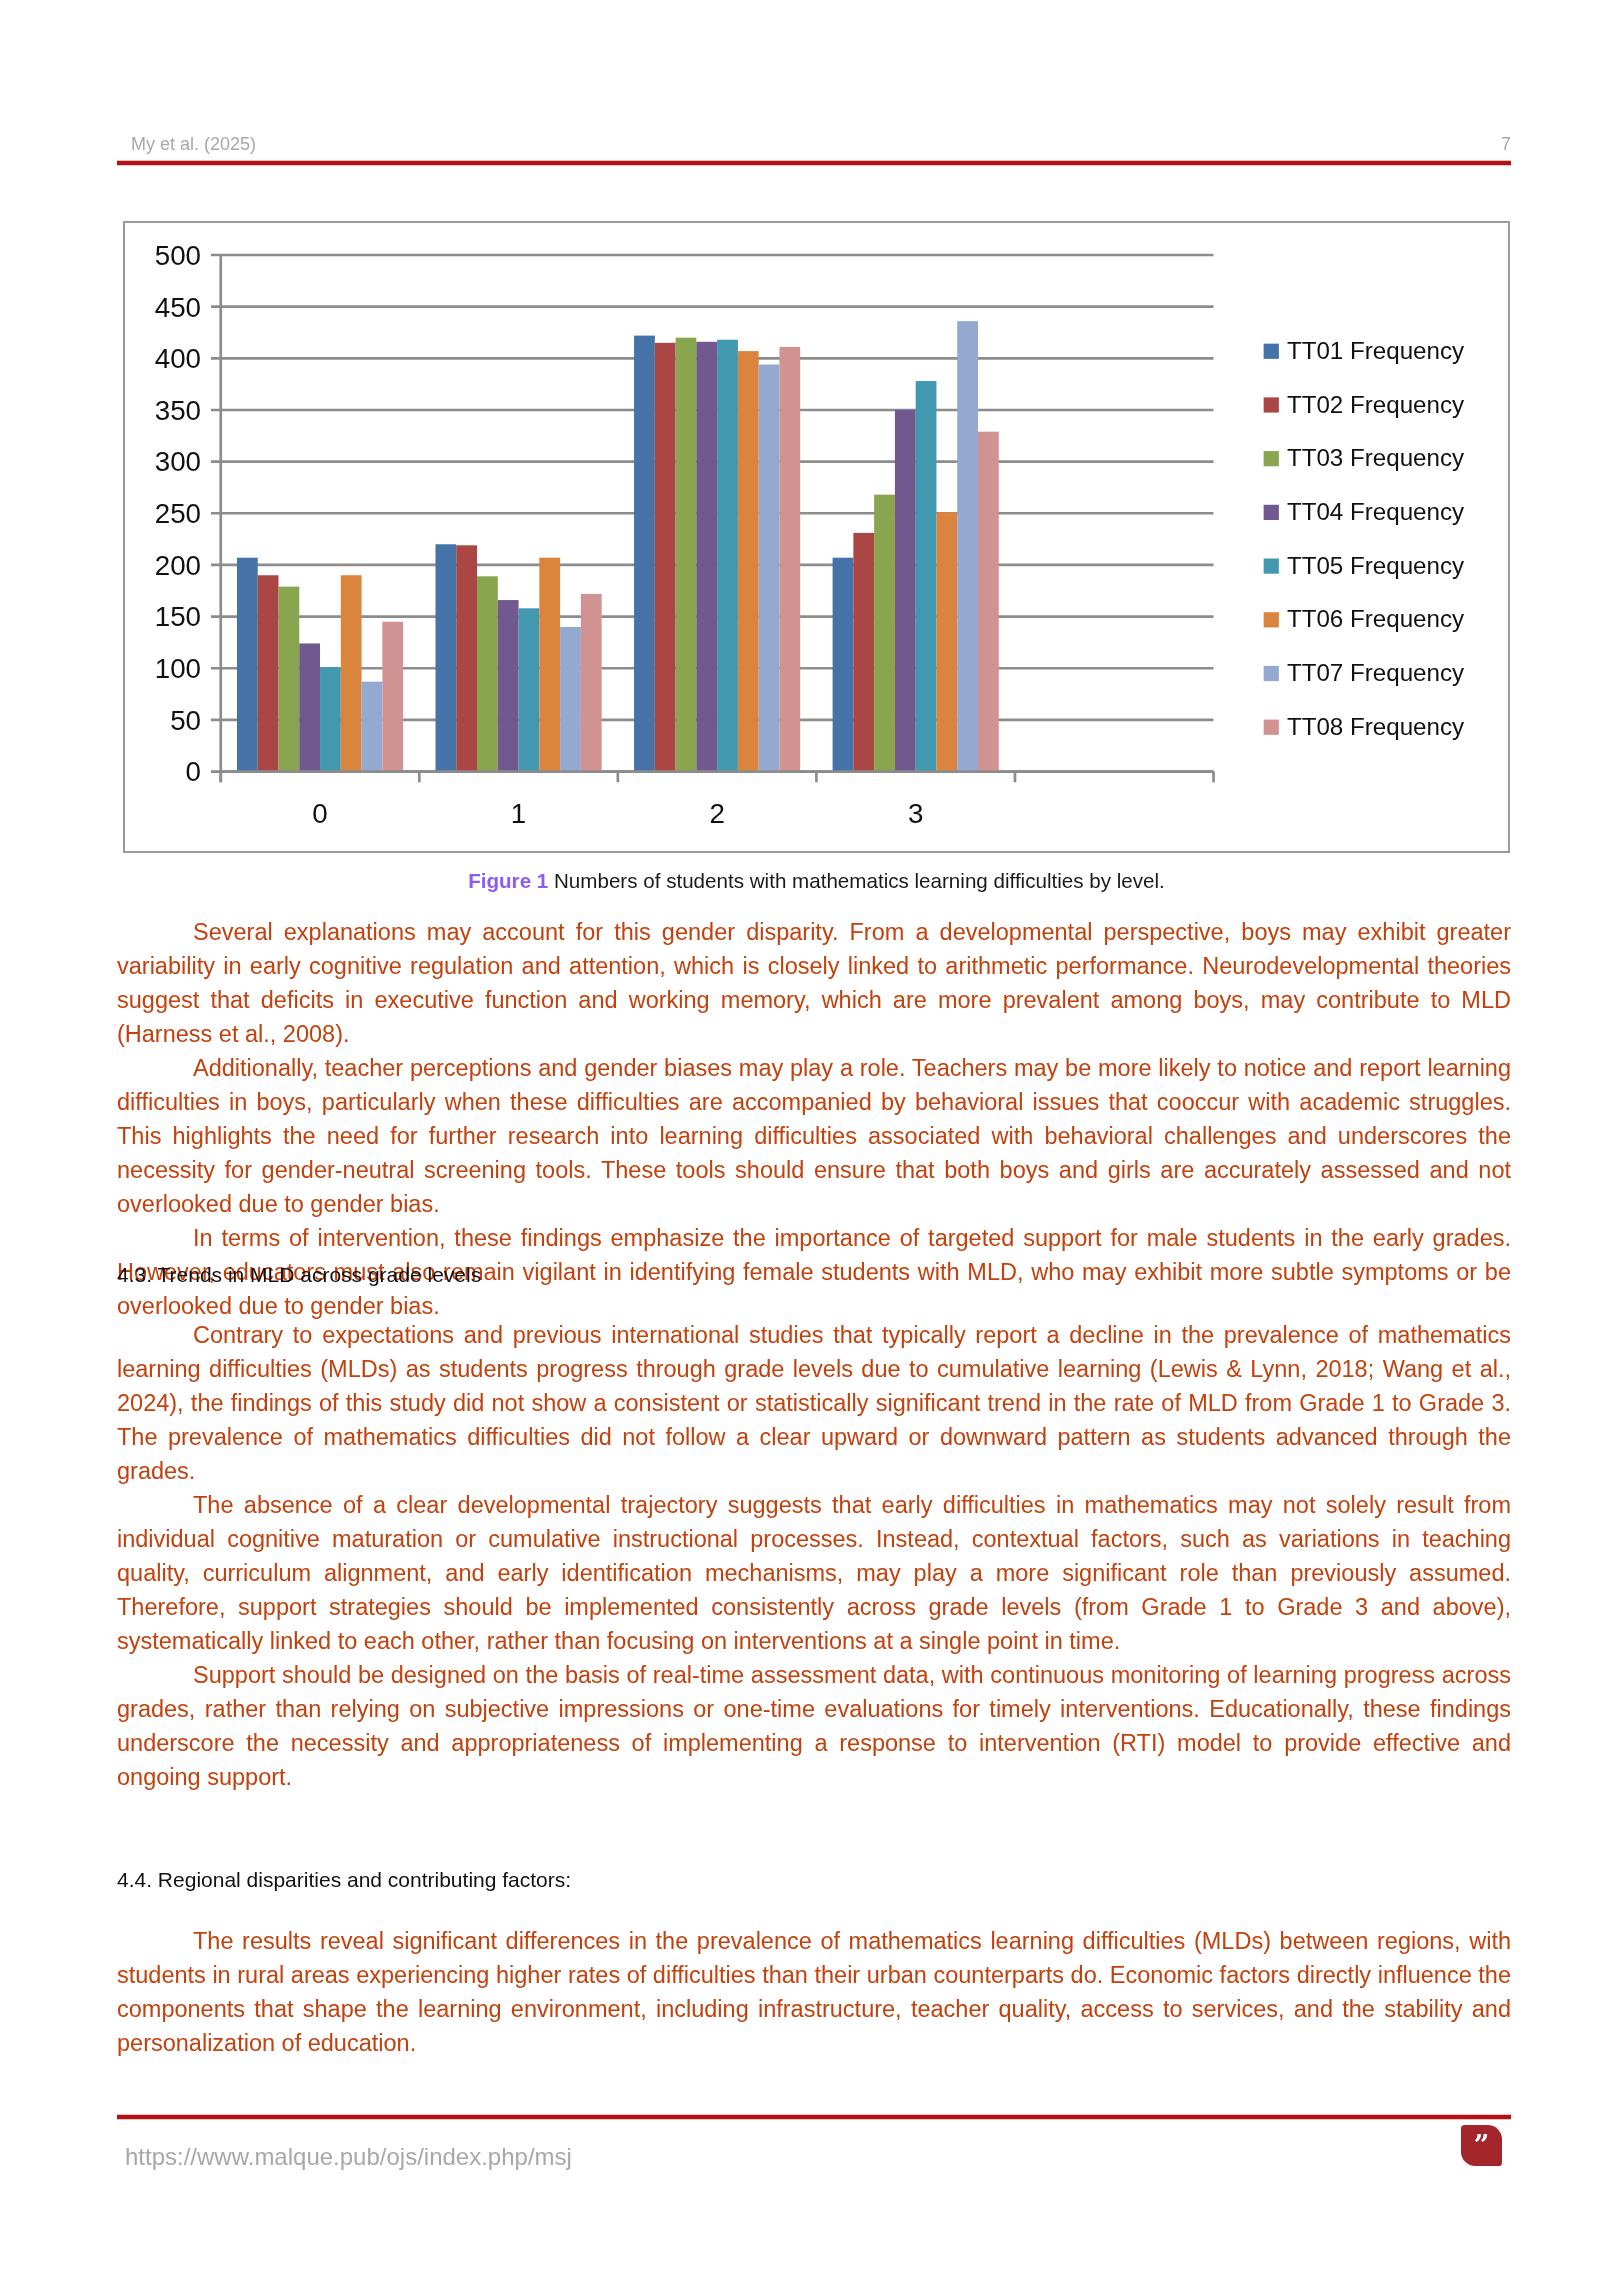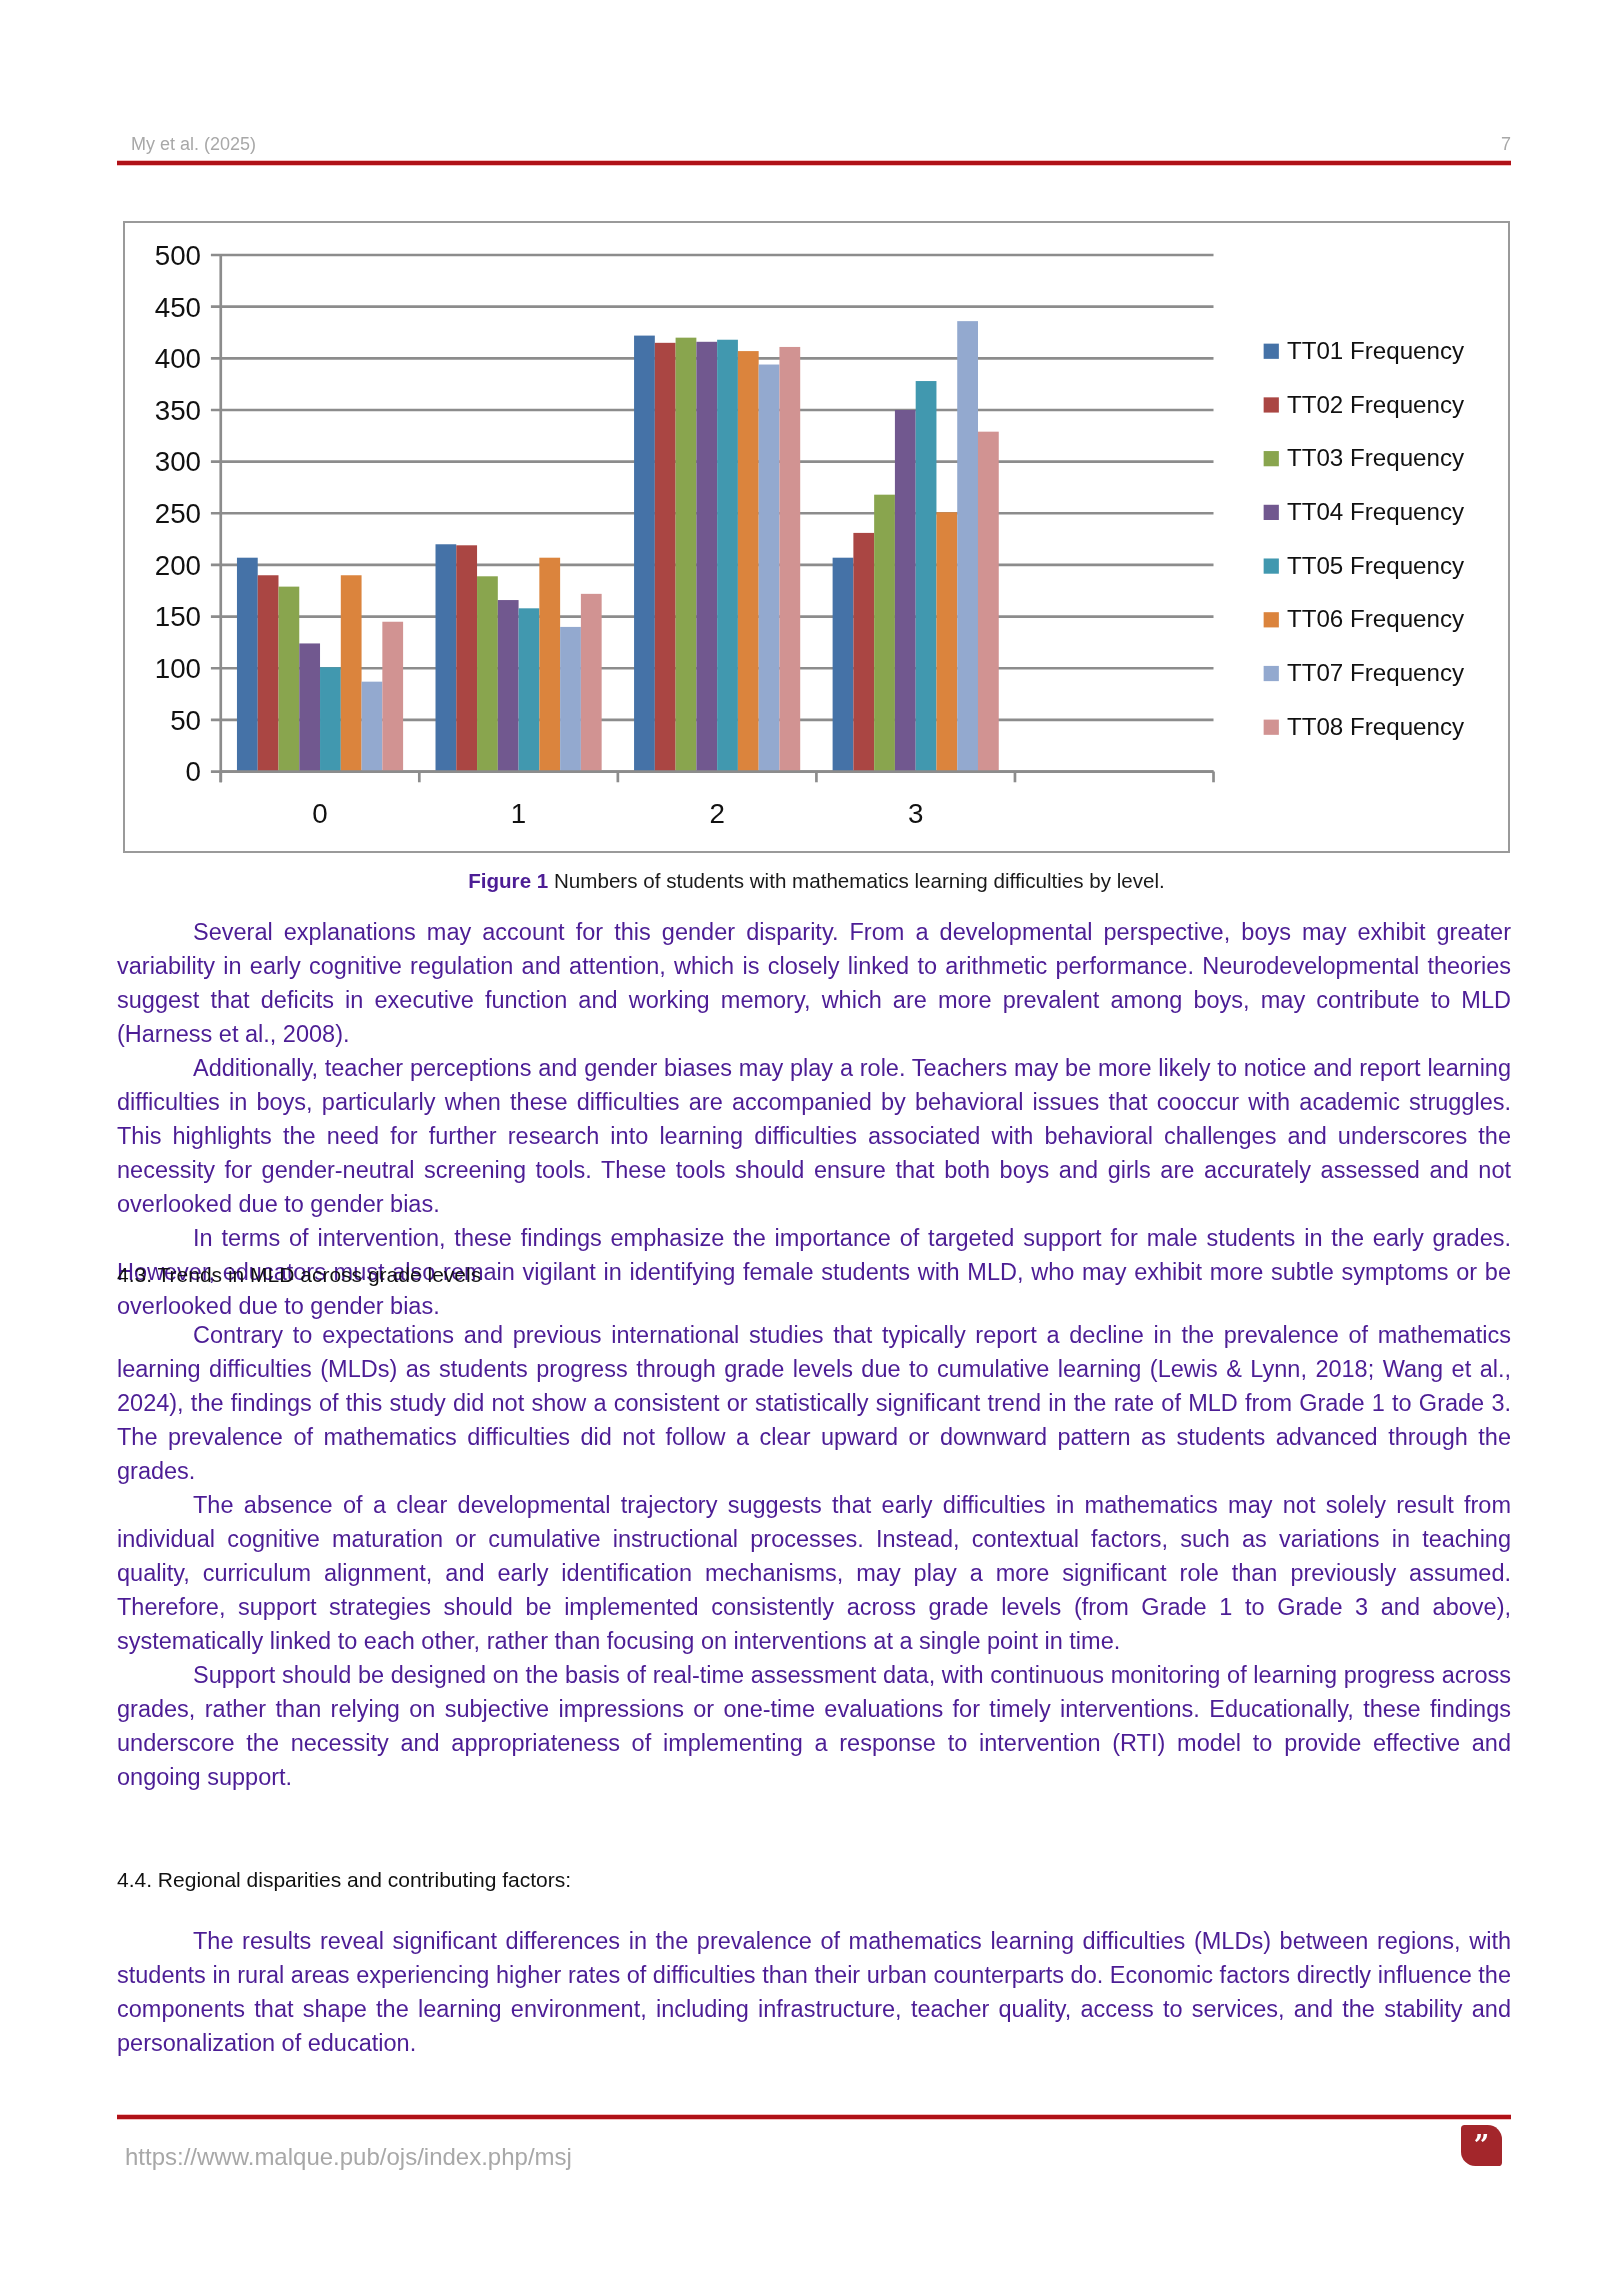--- a/index.html
+++ b/index.html
@@ -5,22 +5,22 @@
   html, body { margin: 0; padding: 0; background: #ffffff; }
   body { width: 1621px; height: 2293px; position: relative; overflow: hidden;
          font-family: "Liberation Sans", "DejaVu Sans", sans-serif; color: #1a1a1a; }
   .abs { position: absolute; }
   .header-left { left: 131px; top: 134px; font-size: 18px; color: #a8a8a8; }
   .header-right { left: 1501px; top: 134px; font-size: 18px; color: #a8a8a8; }
   .rule { left: 117px; width: 1394px; height: 3.6px; background: #b01218; box-shadow: 0 0.9px 0 #f3b5b5, 0 -0.9px 0 #f3b5b5; }
   .chart-frame { left: 123px; top: 221px; width: 1387px; height: 632px; border: 2.7px solid #9a9a9a; box-sizing: border-box; background: #fff; }
   .chart-svg { left: 123px; top: 221px; }
   .caption { left: 0; width: 1621px; top: 869px; text-align: center; font-size: 20.6px; color: #1a1a1a; }
-  .caption .fig { color: #4c1d95; font-weight: bold; margin-left: 12px; }
-  .body-text { left: 117px; width: 1394px; font-size: 23.5px; line-height: 34px; text-align: justify; color: #4c1d95; }
+  .caption .fig { color: #8b5cf6; font-weight: bold; margin-left: 12px; }
+  .body-text { left: 117px; width: 1394px; font-size: 23.5px; line-height: 34px; text-align: justify; color: #c2410c; }
   .body-text p { margin: 0; text-indent: 76px; }
   .section-heading { left: 117px; font-size: 21px; color: #111; text-align: right; }
   .footer-url { left: 125px; top: 2143px; font-size: 24px; color: #a8a8a8; }
   .logo { left: 1461px; top: 2125px; width: 41px; height: 41px; background: #a3262b; border-radius: 3.6px 14.3px 3.6px 14.3px; display: flex; align-items: center; justify-content: center; color: #fff; font-weight: bold; font-size: 27px; font-family: "DejaVu Serif", serif; line-height: 1; }
 </style>
 </head>
 <body>
 
 <div class="abs header-left">My et al. (2025)</div>
 <div class="abs header-right">7</div>

